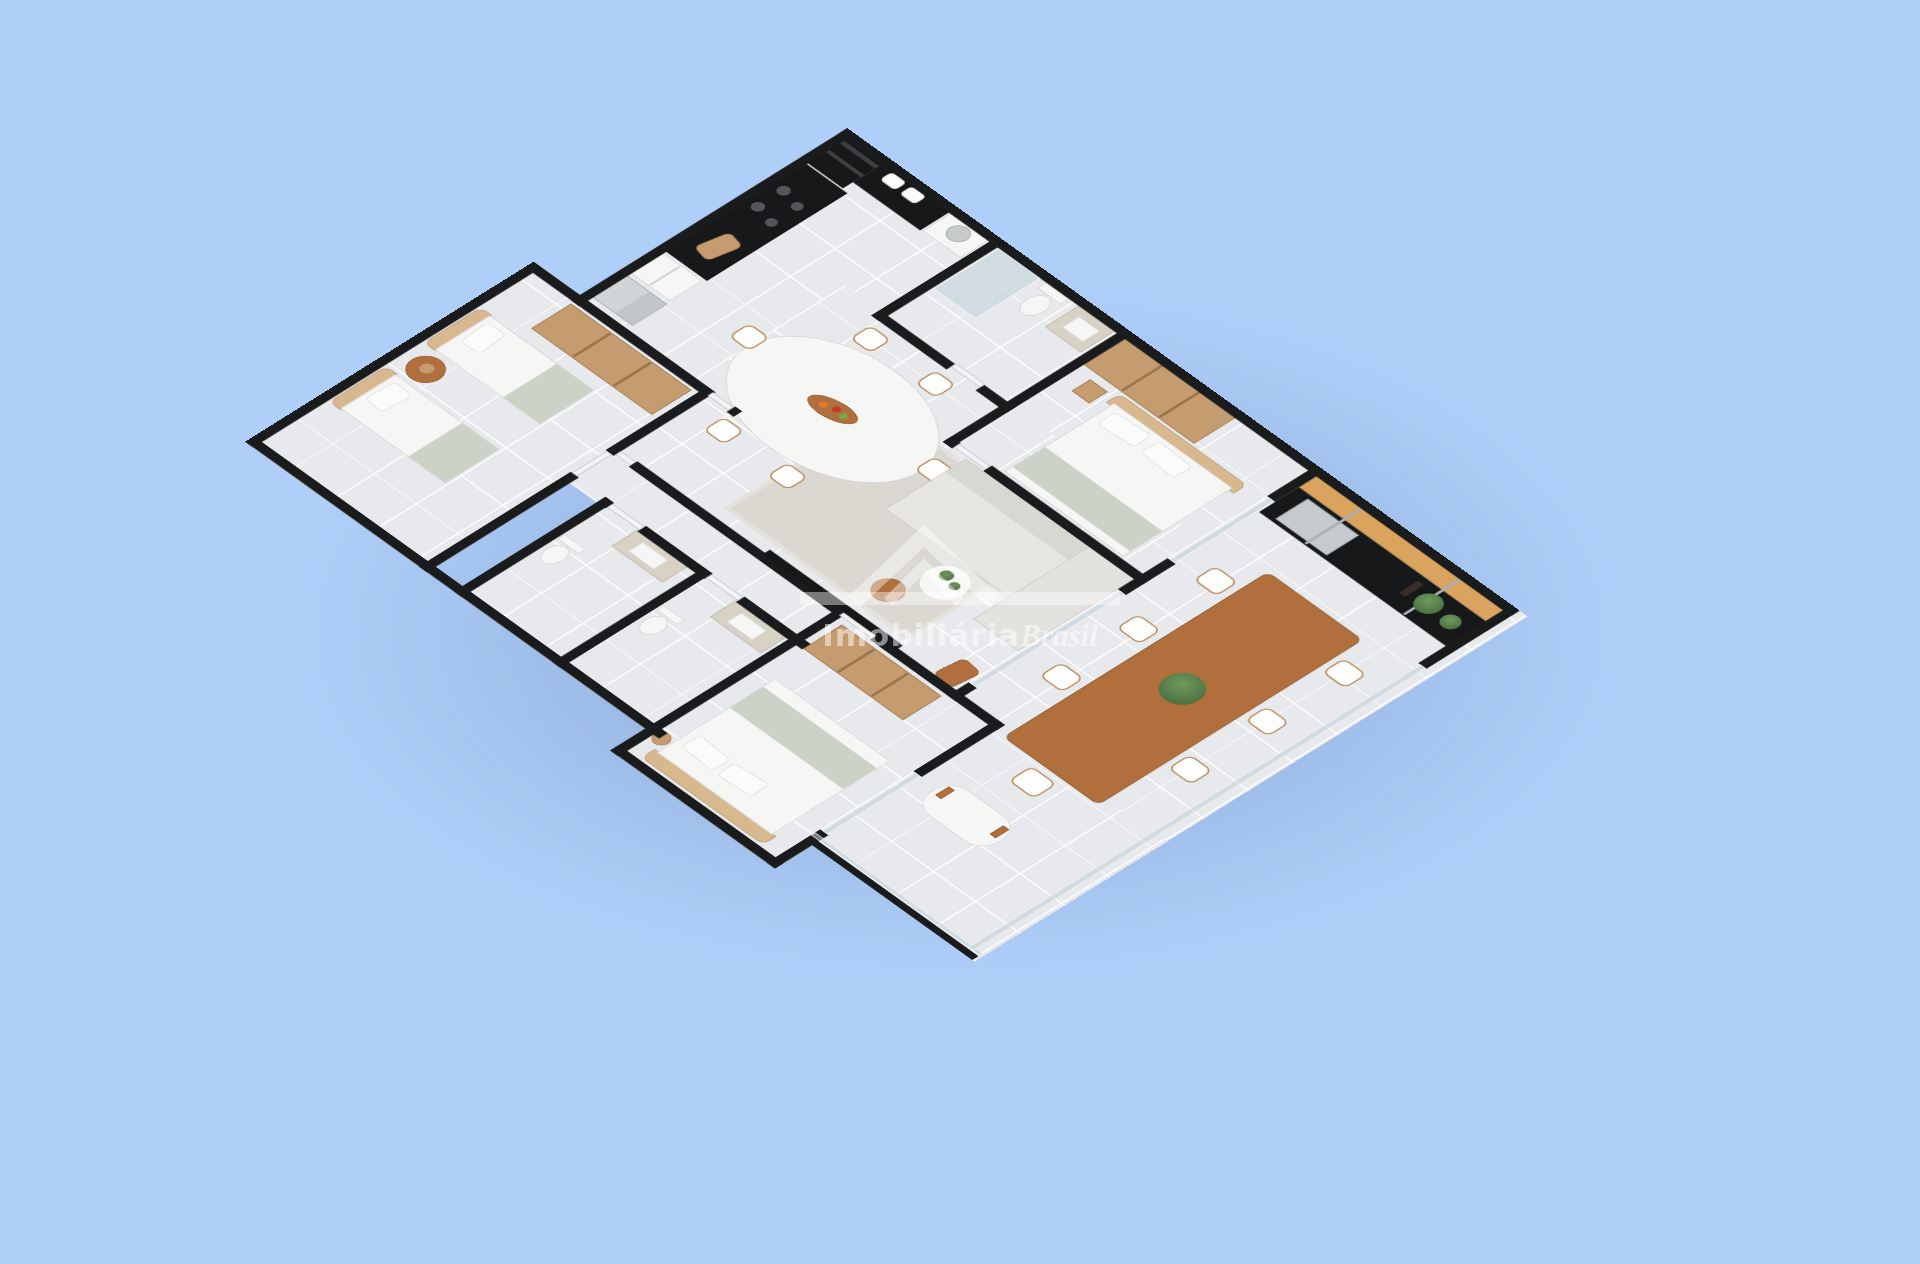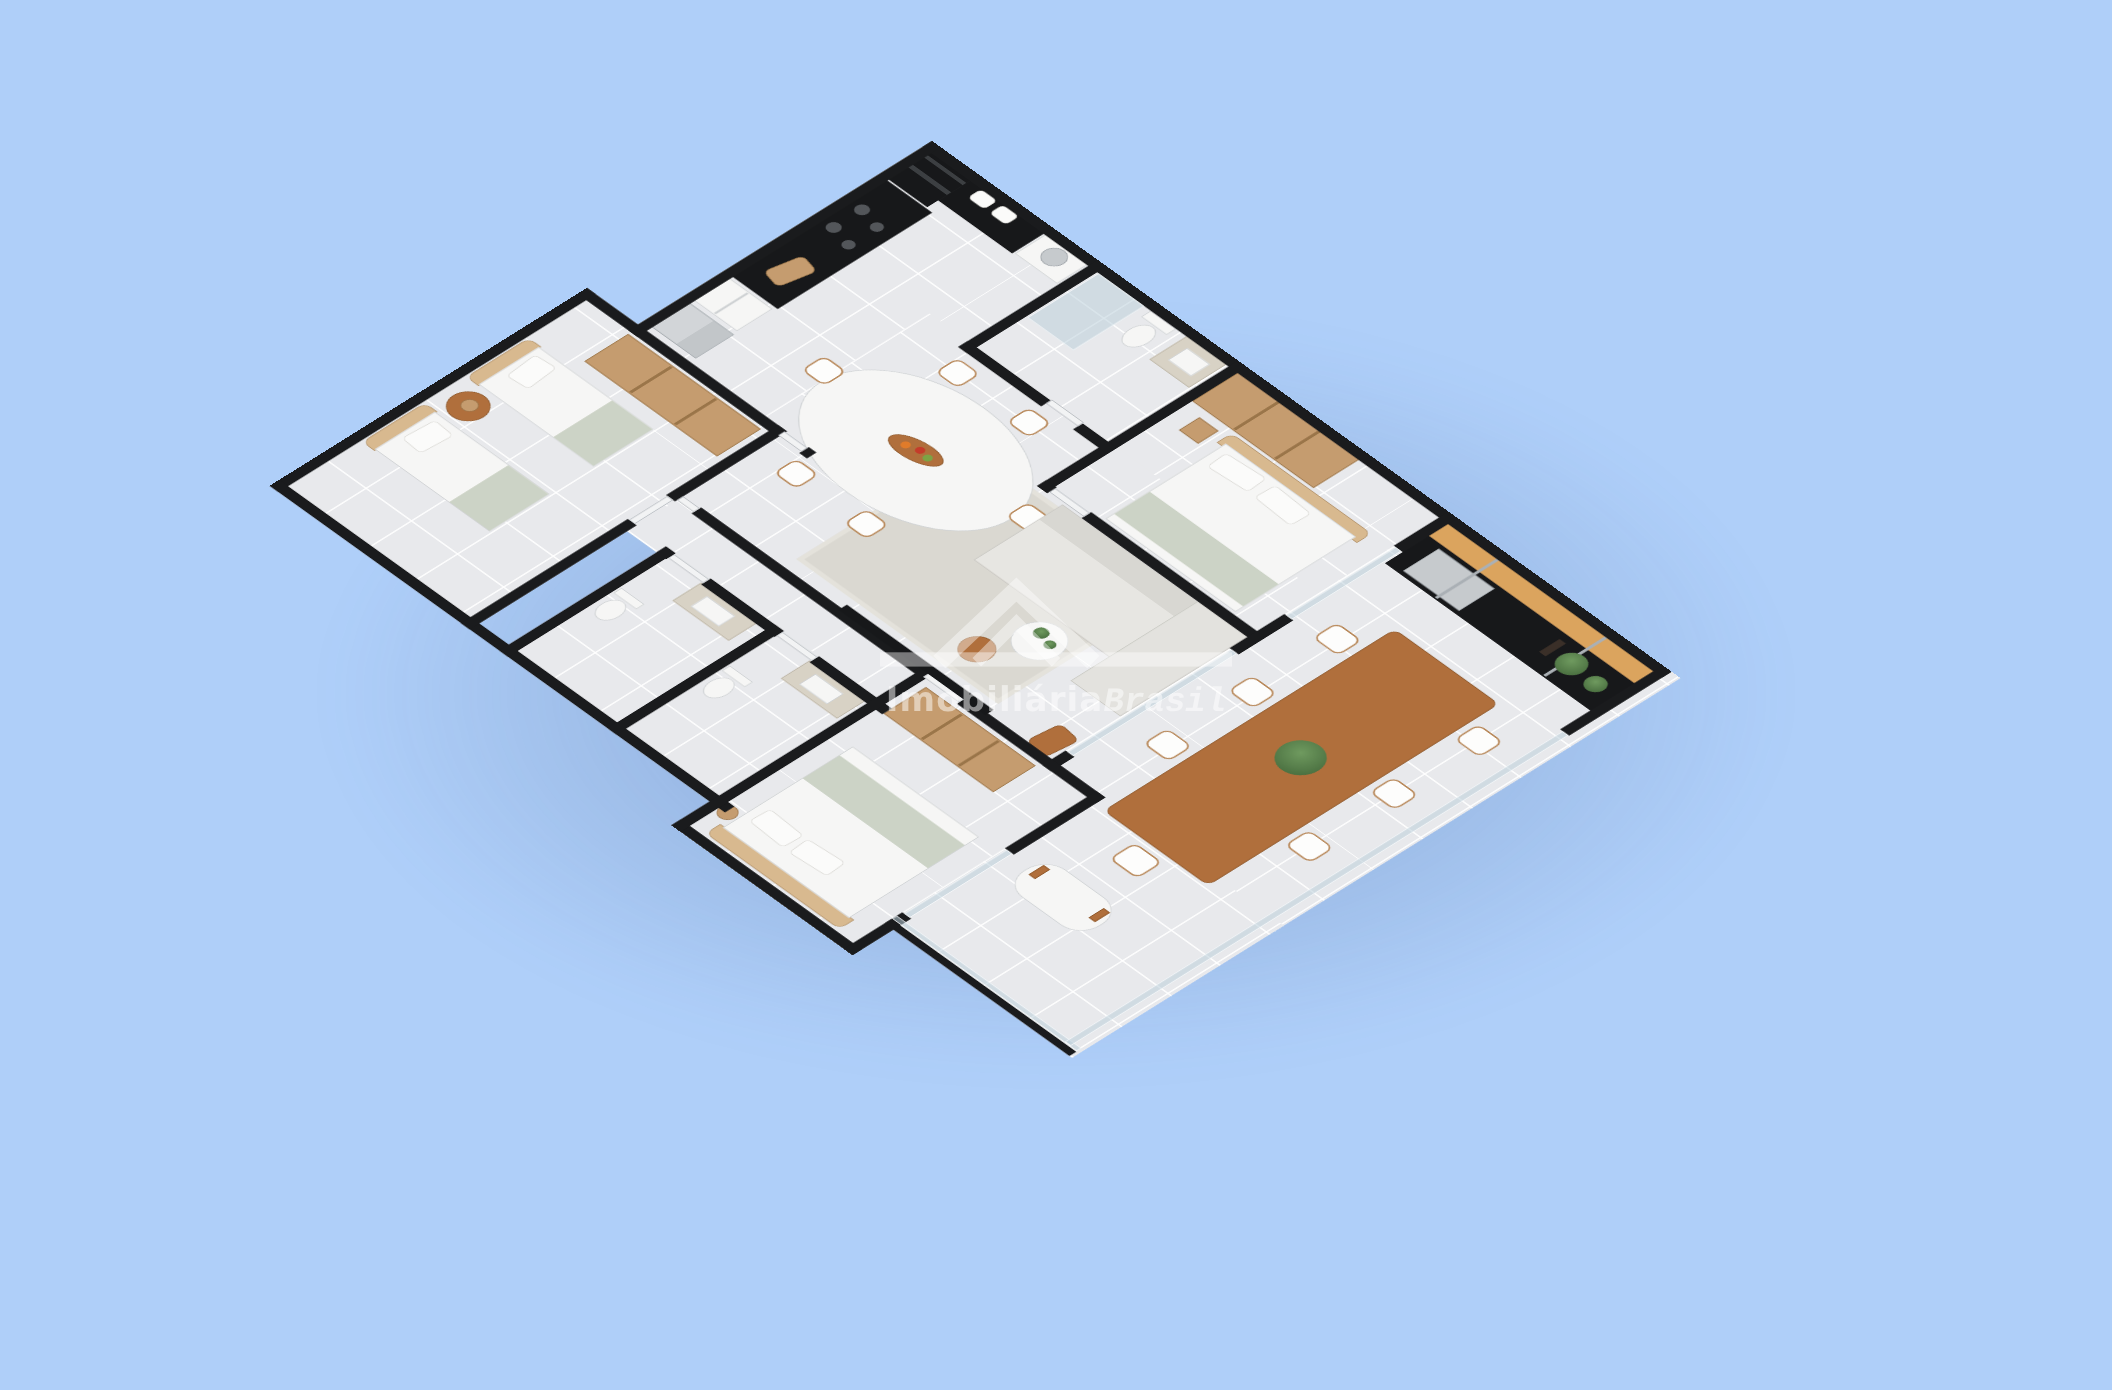--- a/index.html
+++ b/index.html
@@ -40,21 +40,21 @@
   .sofa{background:#e3e2de;border:1px solid #c9c8c3;z-index:10;}
   .room{left:0;top:0;width:100%;height:100%;}
 
   
   .watermark{position:absolute;left:50%;top:516px;transform:translateX(-50%);width:460px;text-align:center;z-index:15;color:#fff;pointer-events:none;}
   .wm-roof{opacity:.42;margin-bottom:-30px;transform:translateX(-36px);}
   .wm-brand{font-family:"DejaVu Sans Mono",monospace;font-weight:bold;font-size:96px;line-height:.95;letter-spacing:-4px;opacity:.42;}
   .wm-bar{width:320px;height:13px;background:#fff;opacity:.42;margin:10px auto 12px auto;}
   .wm-line{font-size:31px;opacity:.5;white-space:nowrap;}
   .wm-reg{font-family:"DejaVu Sans",sans-serif;font-weight:bold;letter-spacing:1px;}
-  .wm-it{font-family:Liberation Mono, monospace;font-weight:bold;font-style:italic;text-align:right;}
+  .wm-it{font-family:Liberation Serif, serif;font-weight:bold;font-style:italic;text-align:right;}
 </style>
 </head>
 <body>
 
 <div class="stage">
 
 
   <div class="plan-shadow"></div>
 
   <div class="iso">

